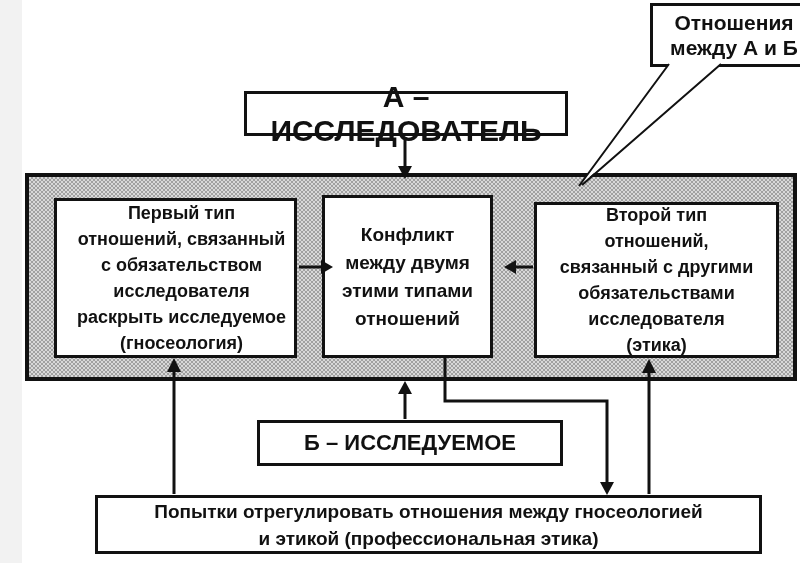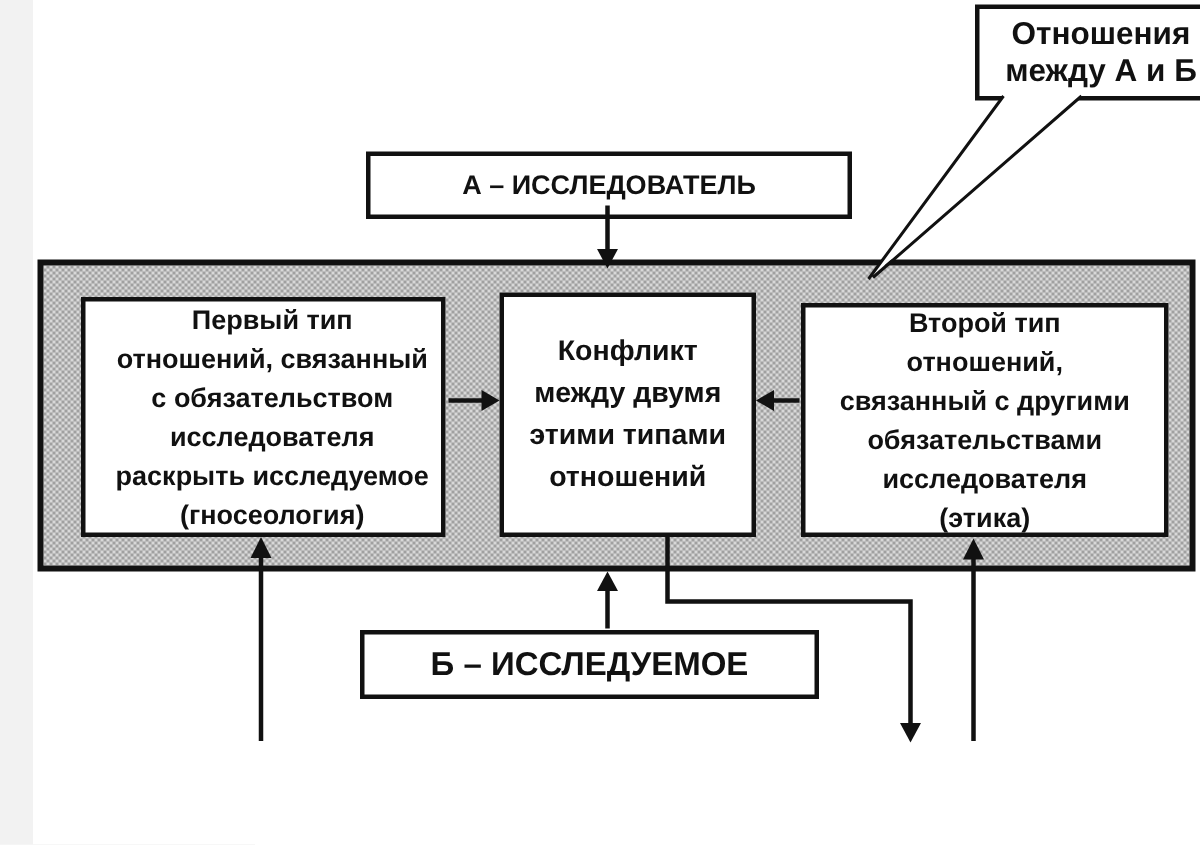--- a/index.html
+++ b/index.html
@@ -33,25 +33,25 @@
     position: absolute;
     background: var(--box_fill);
     border: 3px solid var(--line);
     display: flex;
     align-items: center;
     justify-content: center;
     text-align: center;
   }
   .txt { white-space: pre-line; width: 100%; }
   .callout    { left: 628px; top: 3px;   width: 168px; height: 64px;  font-size: 21px; line-height: 25px; }
-  .researcher { left: 222px; top: 101px;  width: 324px; height: 45px;  font-size: 18px; }
+  .researcher { left: 222px; top: 91px;  width: 324px; height: 45px;  font-size: 30px; }
   .first      { left: 32px;  top: 198px; width: 243px; height: 160px; font-size: 18px; line-height: 26px; padding-left: 12px; }
-  .conflict   { left: 311px; top: 195px; width: 171px; height: 163px; font-size: 19px; line-height: 28px; }
+  .conflict   { left: 300px; top: 195px; width: 171px; height: 163px; font-size: 19px; line-height: 28px; }
   .second     { left: 512px; top: 202px; width: 245px; height: 156px; font-size: 18px; line-height: 26px; }
-  .researched { left: 218px; top: 420px; width: 306px; height: 46px;  font-size: 22px; }
+  .researched { left: 235px; top: 420px; width: 306px; height: 46px;  font-size: 22px; }
   .regulation { left: 73px;  top: 495px; width: 667px; height: 59px;  font-size: 19px; line-height: 27px; }
   svg.overlay {
     position: absolute;
     left: 0; top: 0;
     width: 800px; height: 563px;
     pointer-events: none;
   }
   svg .c { stroke: var(--line); stroke-width: 3; fill: none; }
   svg .h { fill: var(--line); stroke: none; }
 </style>
@@ -93,20 +93,24 @@
 связанный с другими
 обязательствами
 исследователя
 (этика)</div>
   </div>
 
   <div class="node researched">
     <div class="txt">Б – ИССЛЕДУЕМОЕ</div>
   </div>
 
+  <div class="node regulation">
+    <div class="txt">Попытки отрегулировать отношения между гносеологией
+и этикой (профессиональная этика)</div>
+  </div>
 
   <svg class="overlay" viewBox="0 0 800 563">
 
     <g>
       <polygon points="647,64 557,186 699,64" fill="#ffffff" stroke="none"></polygon>
       <path d="M647,64 L557,186 M699,64 L560,185" stroke="var(--line)" stroke-width="2" fill="none"></path>
     </g>
 
     <g>
       <path class="c" d="M383,137 L383,167"></path>

